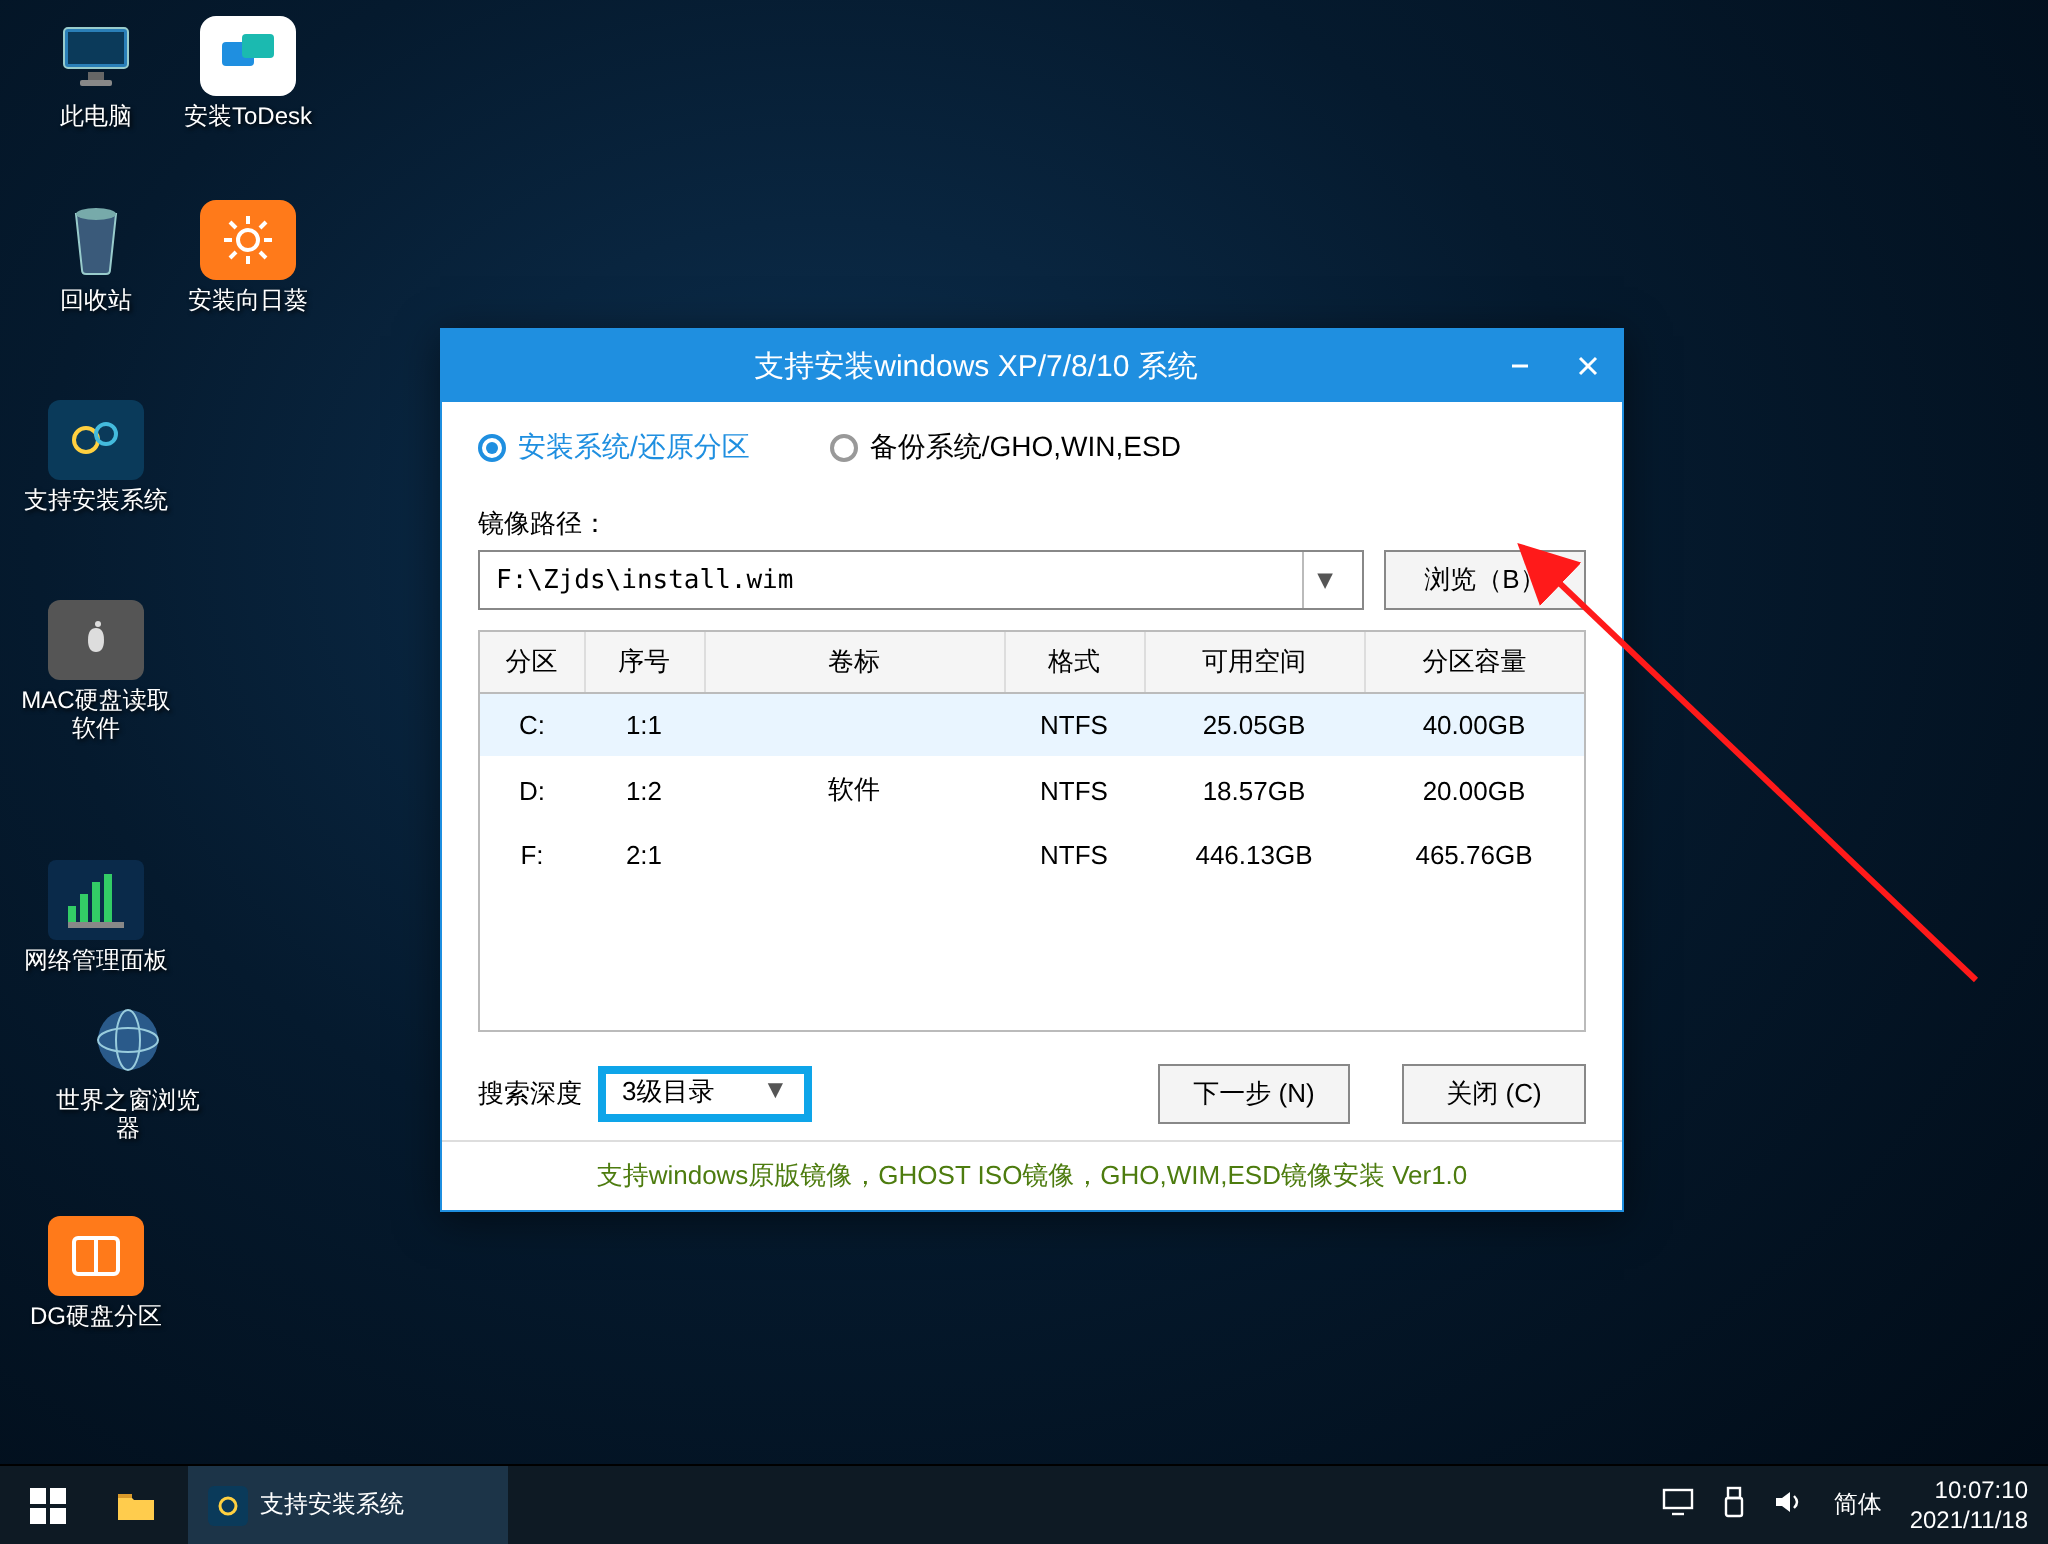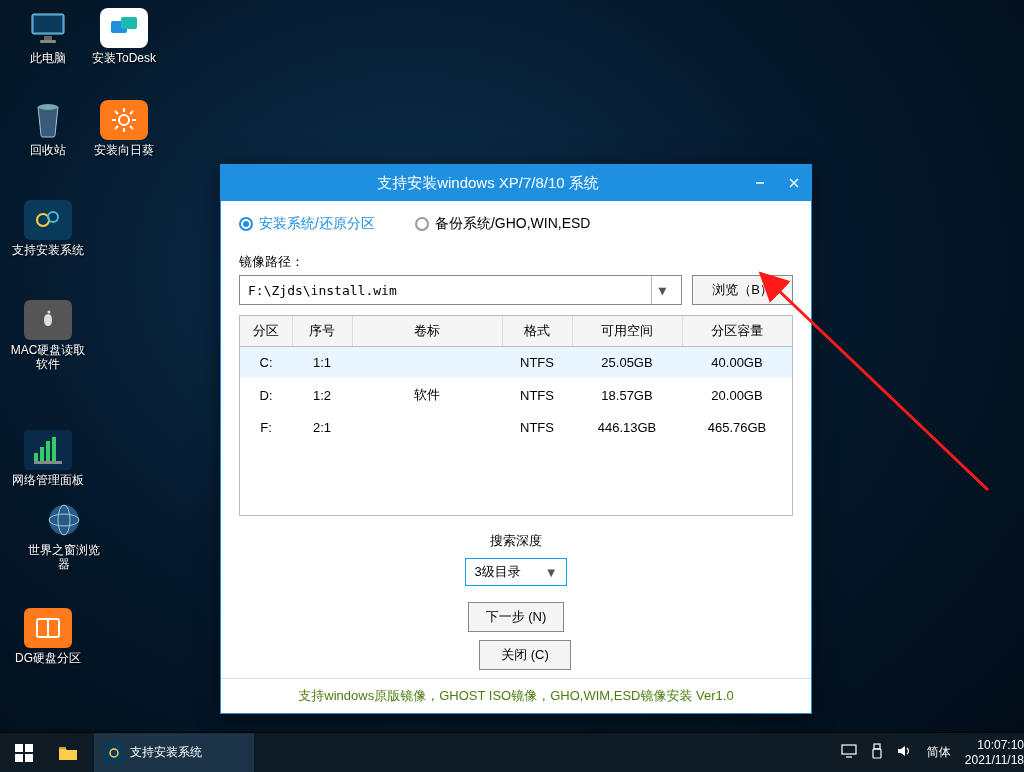--- a/index.html
+++ b/index.html
@@ -52,20 +52,21 @@
   }
   .taskbar .taskbtn.active { background: #1c3448; }
   .taskbar .taskbtn .appicon {
     width: 20px; height: 20px; margin-right: 6px;
     display: flex; align-items: center; justify-content: center;
     font-size: 14px;
   }
   .taskbar .tray {
     margin-left: auto;
     display: flex; align-items: center; gap: 14px;
+    padding-right: 10px;
     font-size: 12px;
   }
   .taskbar .tray .clock { text-align: right; line-height: 1.2; font-size: 12px; }
   .taskbar .tray .trayicon { cursor: pointer; font-size: 14px; }
 
   
   .dialog {
     position: absolute;
     left: 220px; top: 164px;
     width: 592px;
@@ -142,25 +143,25 @@
   table.parts th:last-child { border-right: none; }
   table.parts td { padding: 8px 4px; text-align: center; }
   table.parts tbody tr.sel td { background: #e9f5ff; }
   table.parts tbody { display: block; height: 168px; overflow: hidden; }
   table.parts thead, table.parts tbody tr { display: table; width: 100%; table-layout: fixed; }
   .col-p { width: 52px; } .col-n { width: 60px; } .col-l { width: 150px; font-family: Liberation Mono, monospace; }
   .col-f { width: 70px; } .col-free { width: 110px; } .col-cap { width: 110px; }
 
   .bottom-row {
     display: flex; align-items: center; gap: 8px;
-    margin-top: 16px; font-size: 13px; flex-direction: column;
+    margin-top: 16px; font-size: 13px;
   }
   .select {
-    height: 28px; border: 1px solid #0ea5e9;
-    display: inline-flex; align-items: center;
+    height: 28px; border: 4px solid #0ea5e9;
+    display: inline-flex; align-items: flex-start;
     padding: 0 8px; gap: 24px; cursor: pointer;
   }
   .select .caret { color: #555; }
   .bottom-row .spacer { flex: 1; }
 
   .footer {
     border-top: 1px solid #ddd;
     padding: 8px 0;
     text-align: center;
     color: #4d7c0f;

